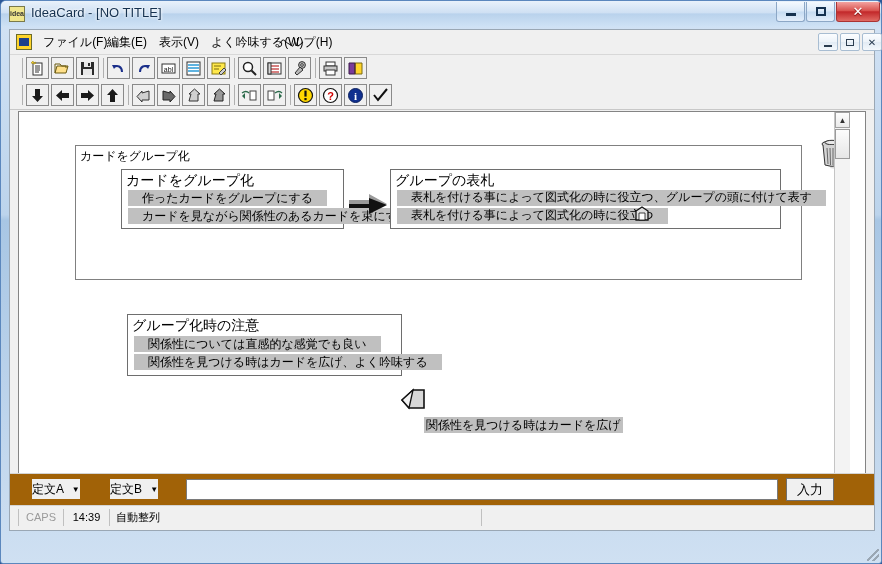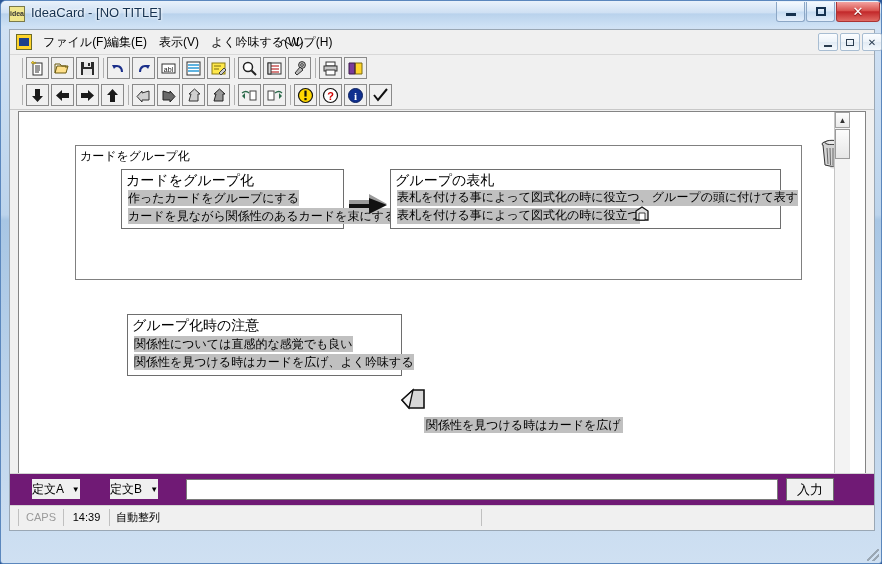--- a/index.html
+++ b/index.html
@@ -148,30 +148,30 @@
   }
   
   .card{
     position:absolute;border:1px solid #6e6e6e;box-sizing:border-box;background:#fff;
   }
   .card-title{
     position:absolute;left:4px;top:2px;font-size:14px;color:#000;white-space:nowrap;
   }
   .card-line{
     position:absolute;left:6px;font-size:12px;color:#000;white-space:nowrap;
-    background:#c0c0c0;padding:0 0;line-height:16px;height:16px;text-align:center;
+    background:#c0c0c0;padding:0 14px;line-height:16px;height:16px;text-align:center;
   }
   .loose-line{
     position:absolute;font-size:12px;color:#000;white-space:nowrap;
     background:#c0c0c0;padding:0 2px;line-height:16px;height:16px;
   }
 
   
   #inputbar{
-    position:absolute;left:0;bottom:25px;width:864px;height:31px;background:#701a75;
+    position:absolute;left:0;bottom:25px;width:864px;height:31px;background:#a16207;
     border-top:1px solid #d4d4d4;
   }
   .combo-flat{
     position:absolute;top:5px;height:20px;background:#f0f0f0;
     font-size:12px;color:#000;line-height:20px;cursor:default;white-space:nowrap;
   }
   .combo-arrow{
     display:inline-block;margin-left:5px;font-size:8px;vertical-align:middle;
   }
   #text-input{

